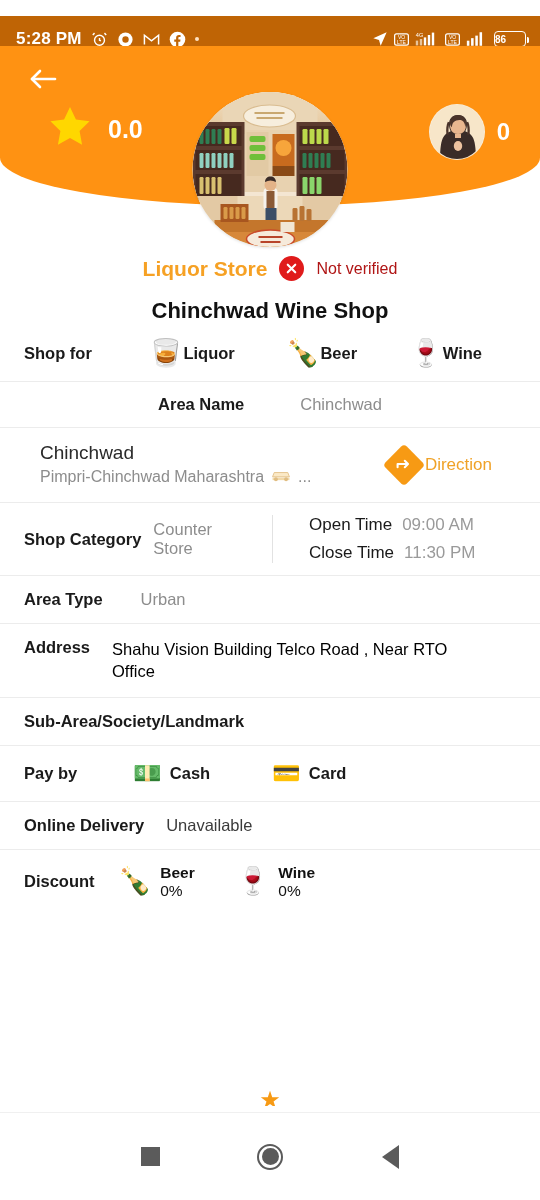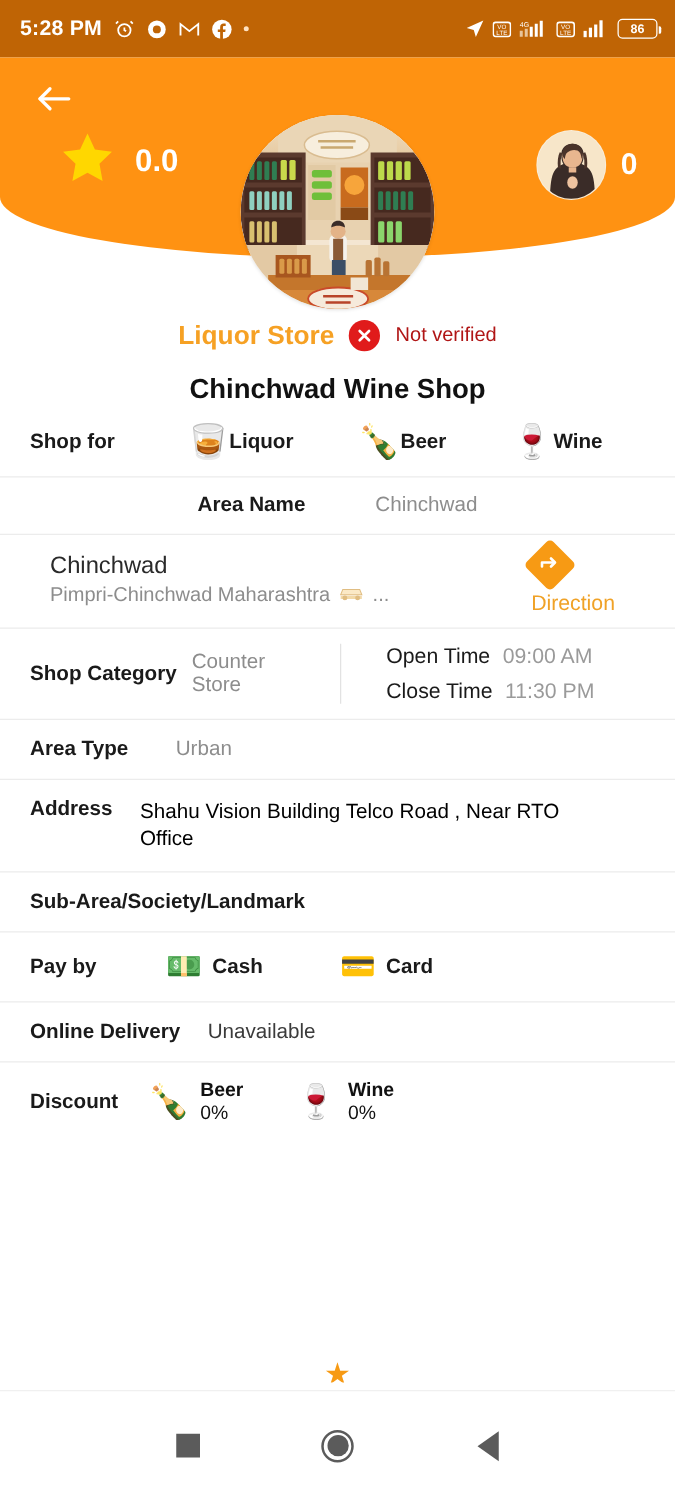--- a/index.html
+++ b/index.html
@@ -6,36 +6,36 @@
   html,body { width:540px; height:1200px; }
   body {
     font-family:"Liberation Sans", sans-serif;
     background:#ffffff;
     overflow:hidden;
     position:relative;
   }
 
   
   .statusbar{
-    position:absolute; top:0; left:0; width:540px; height:46px;
+    position:absolute; top:16px; left:0; width:540px; height:46px;
     background:#bf6405;
     display:flex; align-items:center; justify-content:space-between;
     padding:0 14px 0 16px;
     color:#ffffff;
   }
   .sb-left{ display:flex; align-items:center; gap:9px; }
   .sb-time{ font-size:17px; font-weight:bold; letter-spacing:.2px; color:#fff; }
   .sb-right{ display:flex; align-items:center; gap:6px; }
   .ic{ display:inline-block; line-height:0; }
 
   .dot-sep{ width:4px;height:4px;border-radius:50%;background:#ffe2c2; display:inline-block; }
 
   .batt{
     border:1.6px solid #fff; border-radius:4px; width:32px; height:16px;
-    display:flex; align-items:center; justify-content:center;
+    display:flex; align-items:center; justify-content:flex-start;
     font-size:10px; font-weight:bold; color:#fff; position:relative;
   }
   .batt:after{
     content:""; position:absolute; right:-4px; top:4.5px;
     width:2.5px;height:6px;background:#fff;border-radius:0 1.5px 1.5px 0;
   }
 
   
   .header{
     position:absolute; top:46px; left:0; width:540px; height:160px;
@@ -123,21 +123,21 @@
   .locblock{
     padding:14px 24px 16px 40px;
     border-bottom:1px solid #ececec;
     position:relative;
     display:flex; align-items:center;
   }
   .loc-main{ font-size:19px; color:#2a2a2a; }
   .loc-sub{ font-size:16px; color:#8d8d8d; margin-top:4px; display:flex; align-items:center; gap:6px;}
   .direction{
     position:absolute; right:48px; top:50%; transform:translateY(-50%);
-    display:flex; align-items:flex-start; gap:6px;flex-direction:column;
+    display:flex; align-items:center; gap:6px;
   }
   .dir-diamond{
     width:30px;height:30px;background:#f79a14;
     transform:rotate(45deg); border-radius:4px;
     display:flex;align-items:center;justify-content:center;
   }
   .dir-arrow{ transform:rotate(-45deg); }
   .dir-text{ color:#f0a227; font-size:17px; }
 
   

